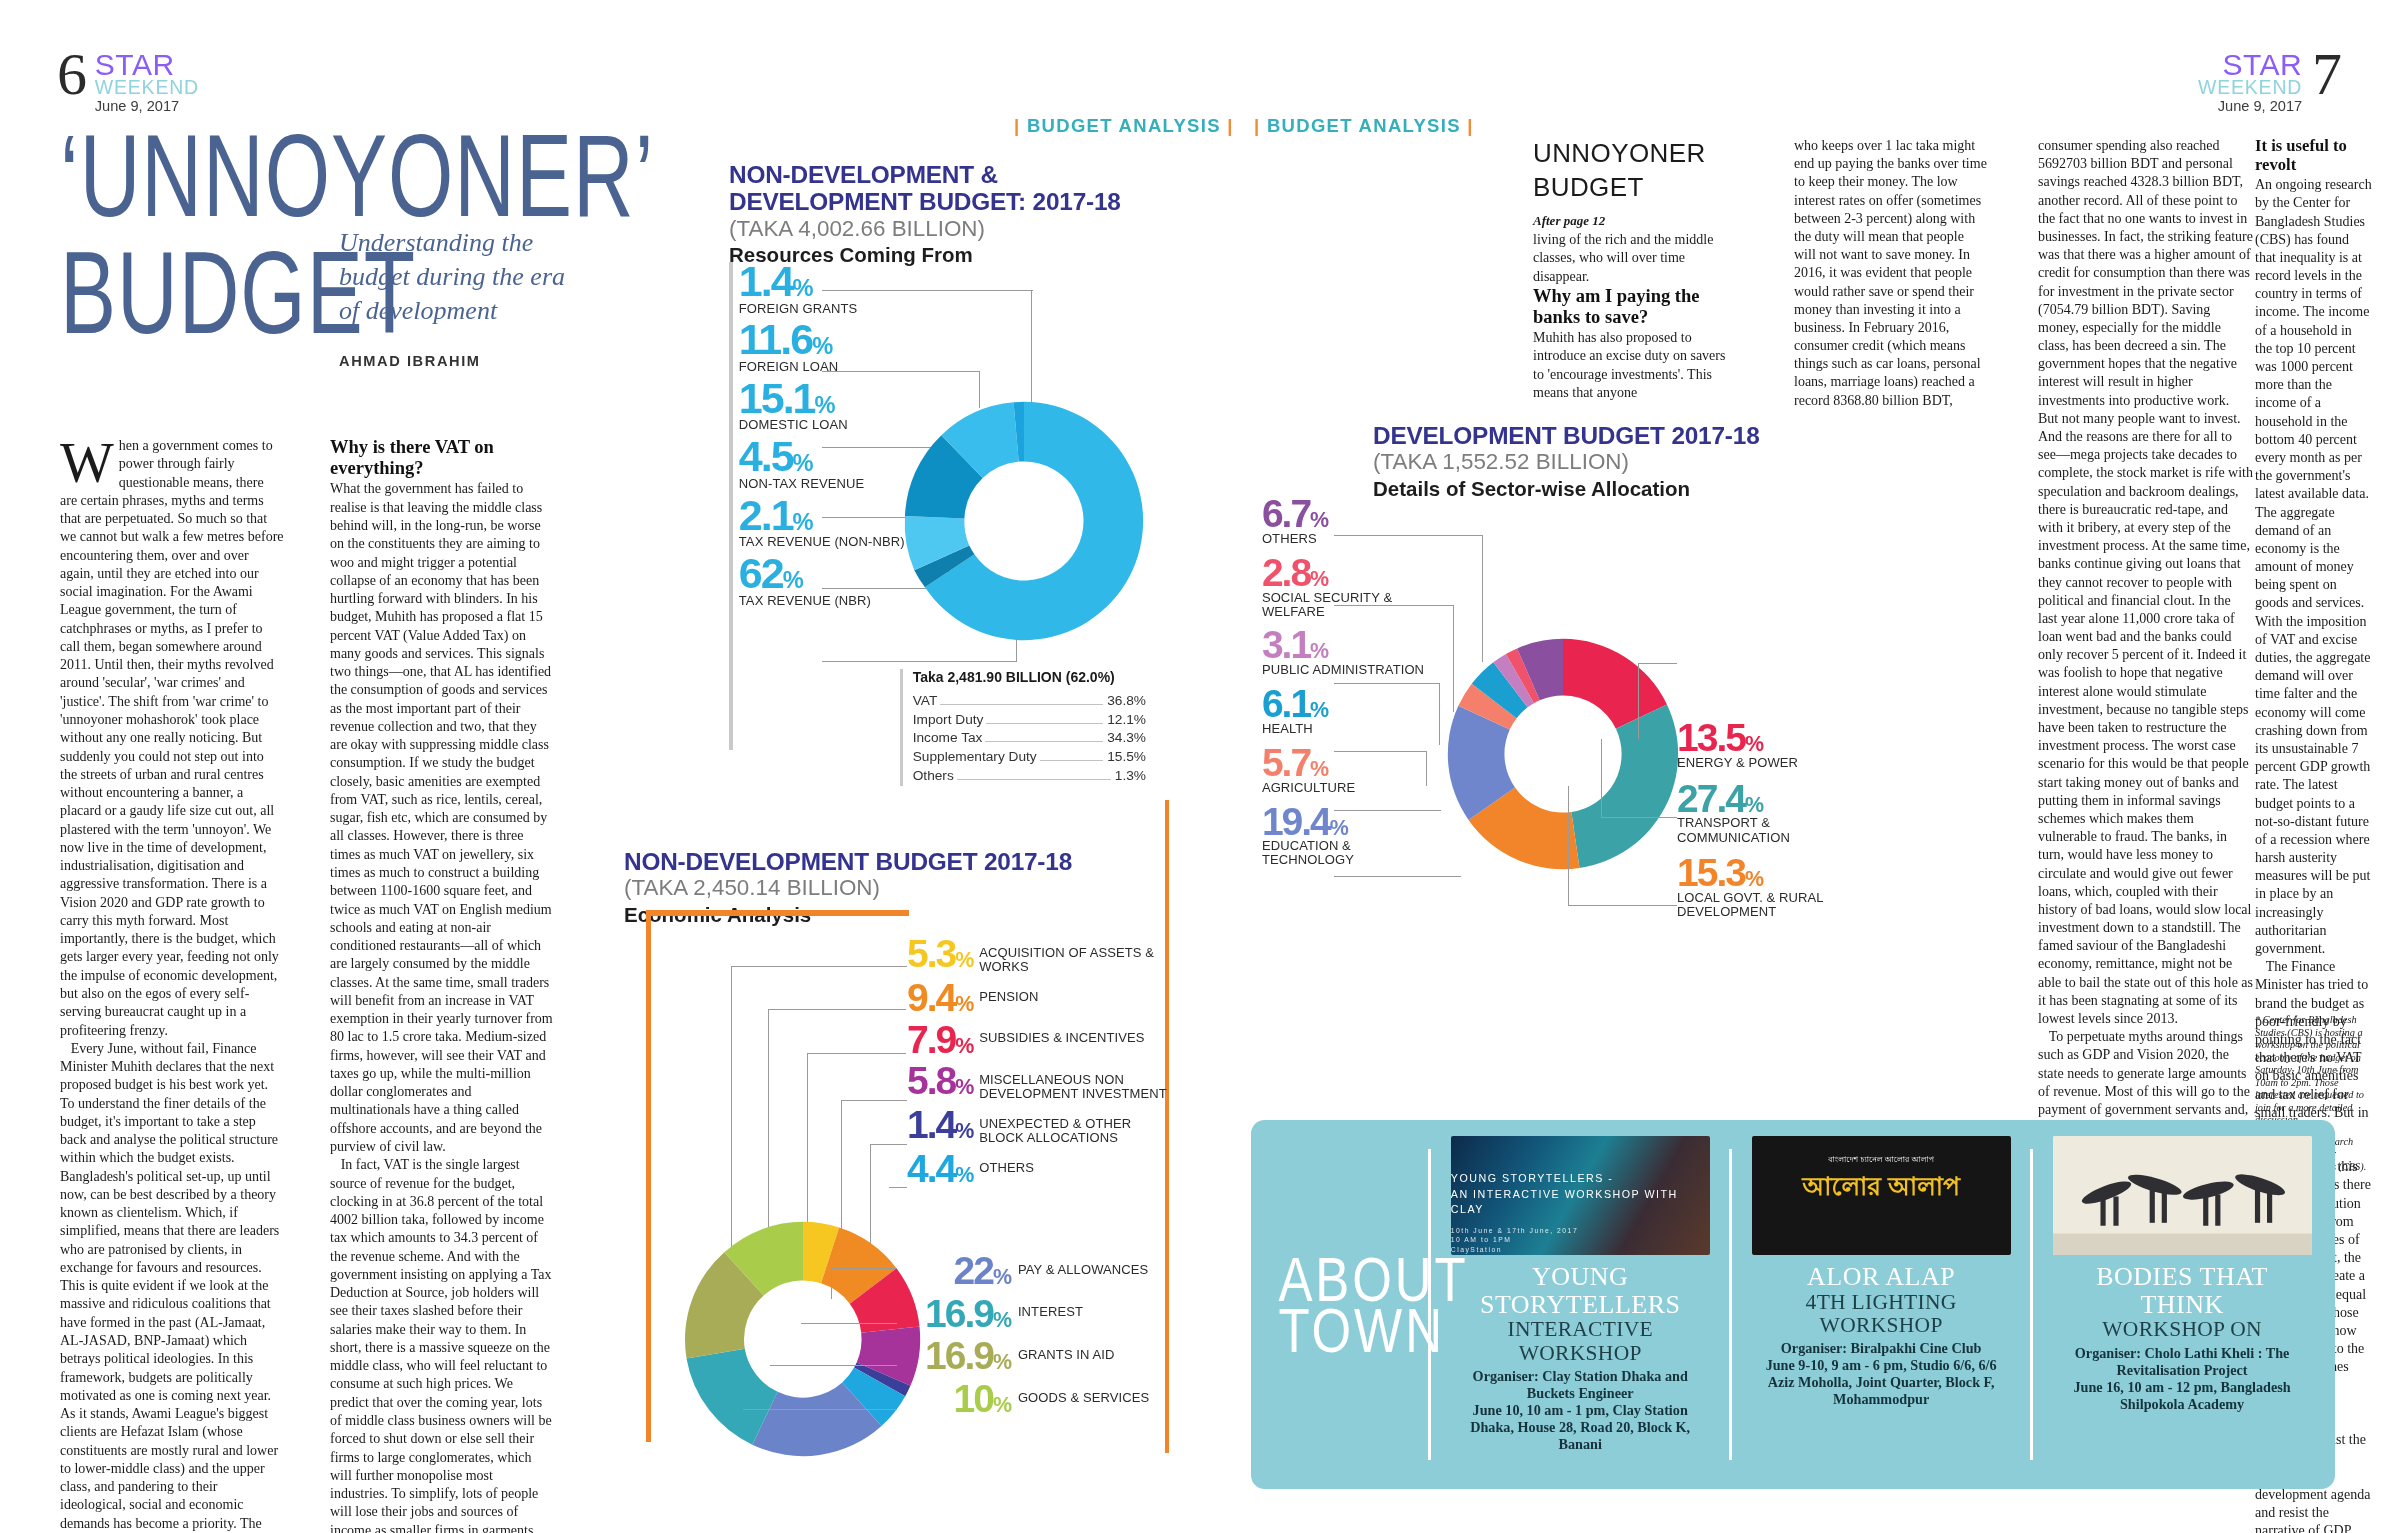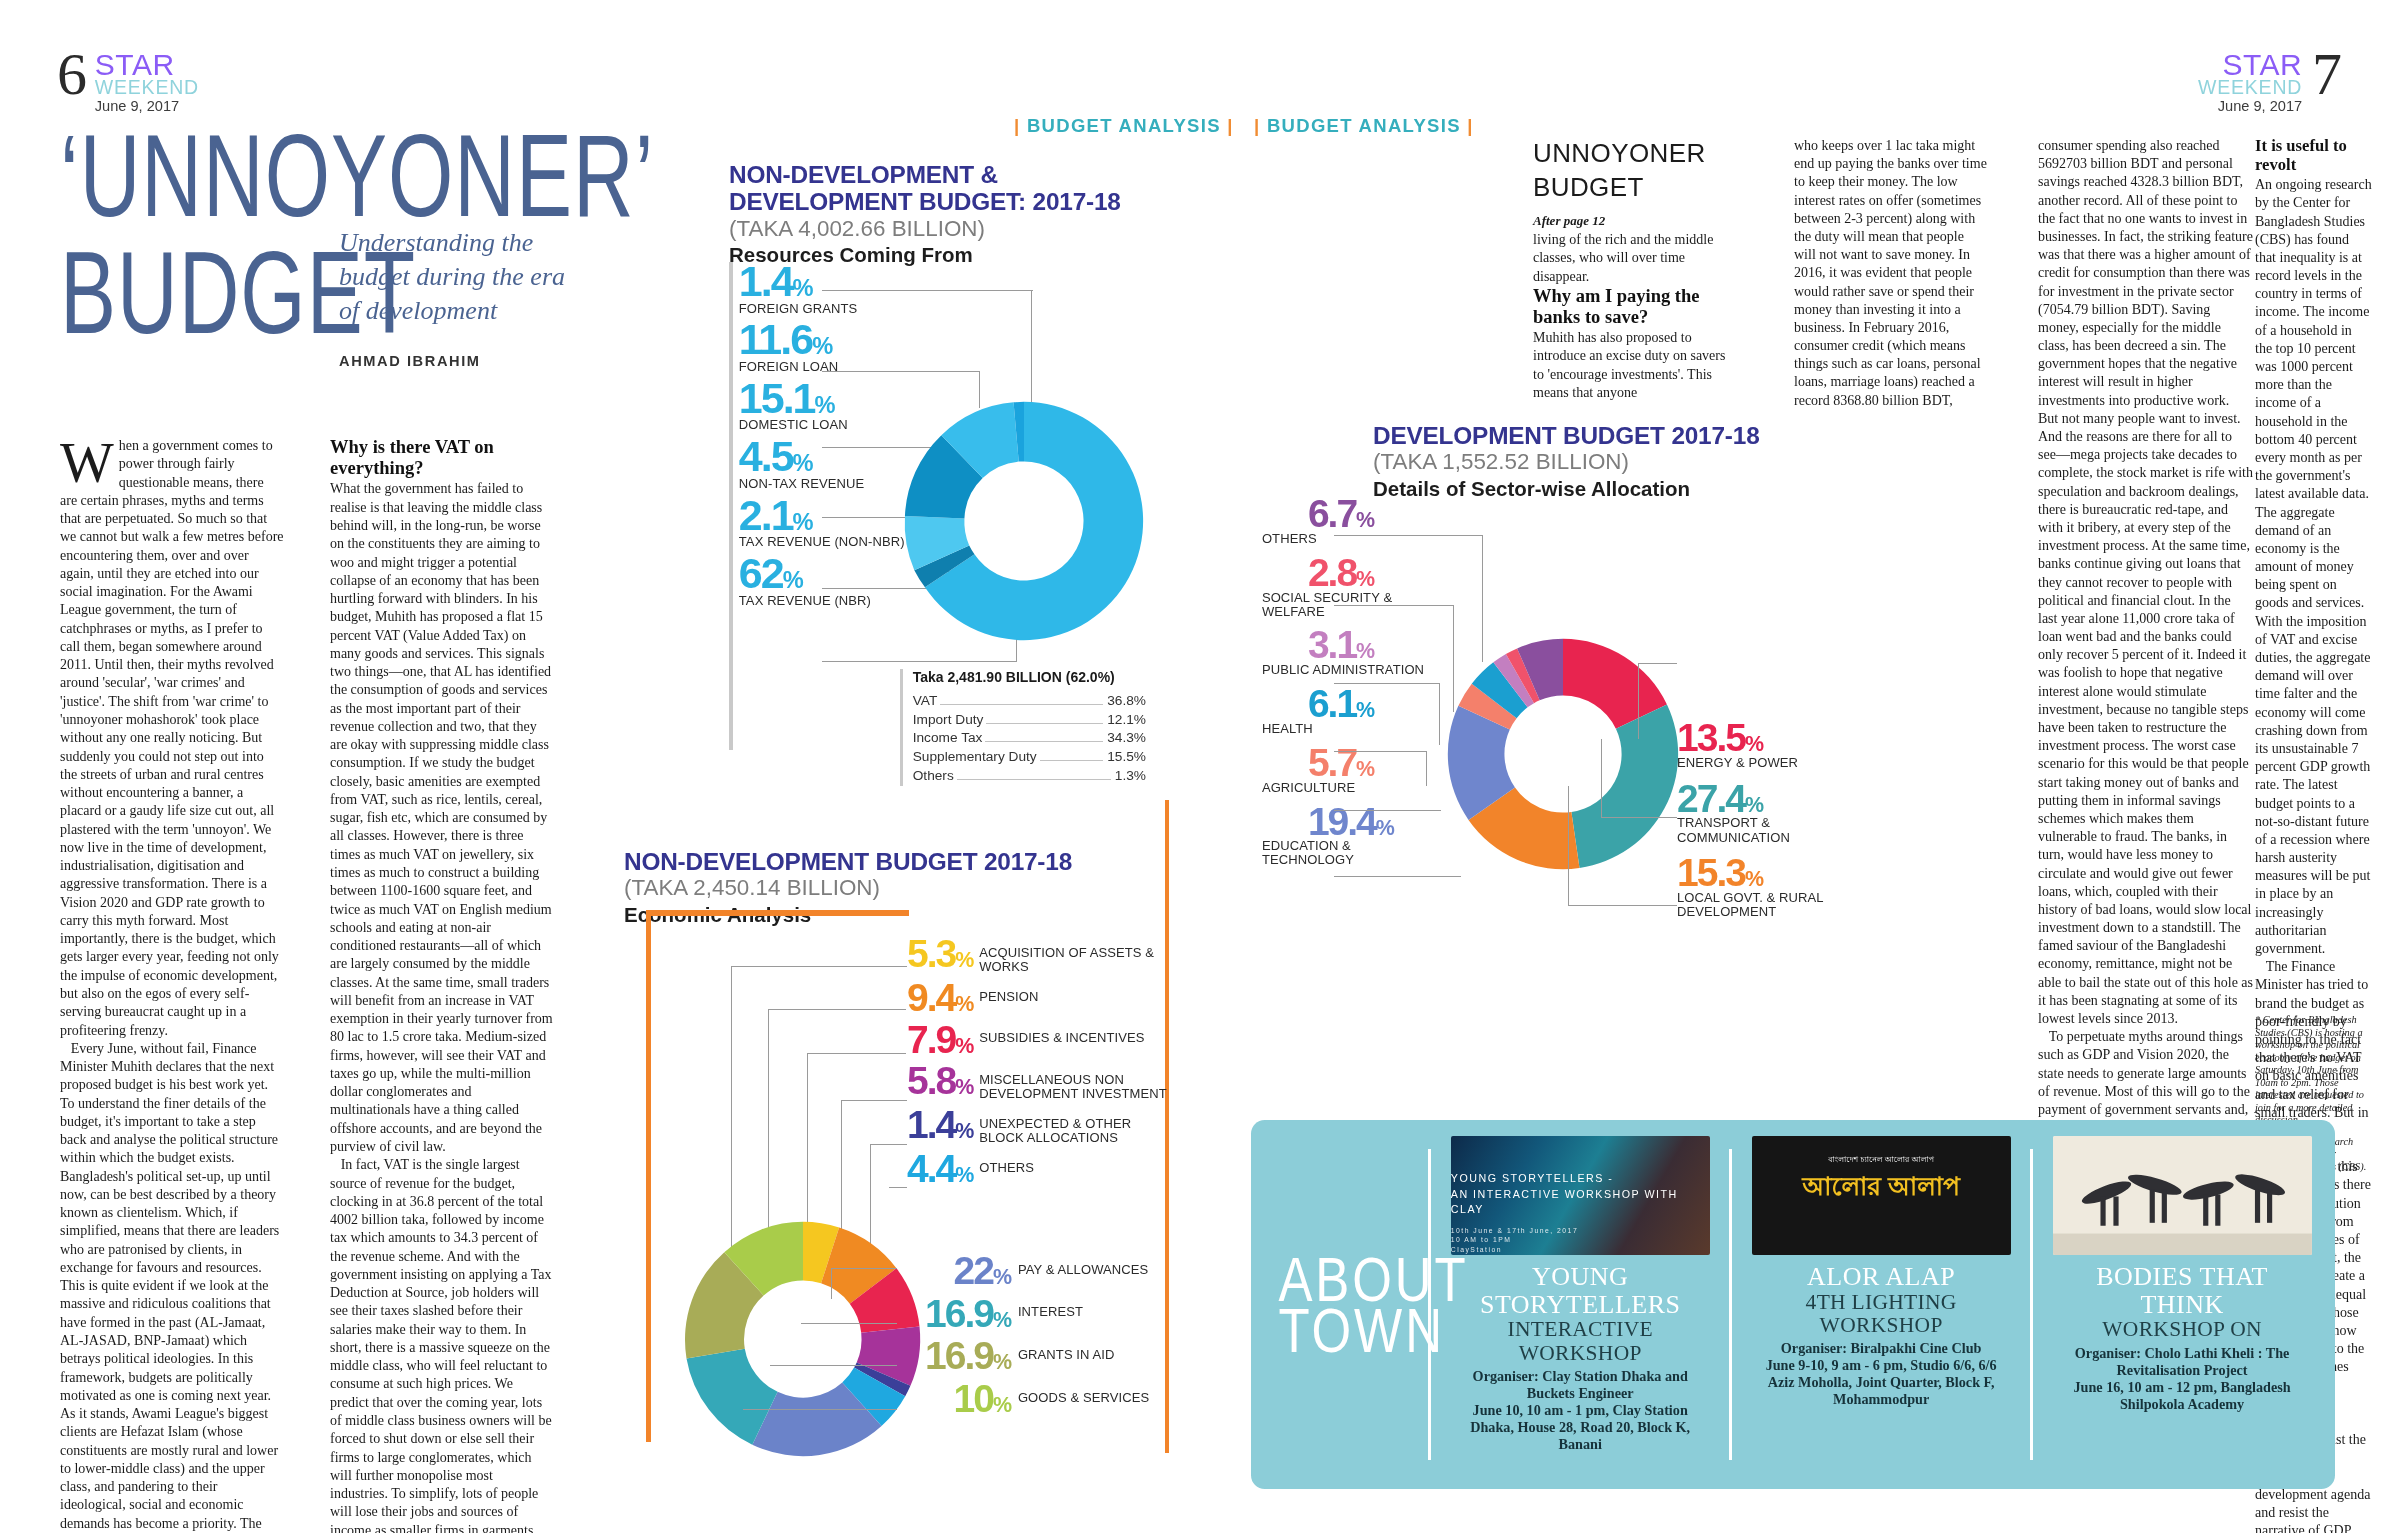--- a/index.html
+++ b/index.html
@@ -132,21 +132,21 @@
   #c2-blabels .lbl { padding-top:9.8px; }
   #donut2 { position:absolute; left:54px; top:390px; }
   .orange-rule { position:absolute; left:21.5px; top:86px; width:263px; height:5.9px; background:#f2842a; }
   .orange-vert { position:absolute; left:21.5px; top:86px; width:5.9px; height:532px; background:#f2842a; }
   .orange-right { position:absolute; left:541px; top:-24.4px; width:3.9px; height:653px; background:#f2842a; }
 
   
   #chart3 { position:absolute; left:1258px; top:398px; width:605px; height:702px; }
   #c3-left { position:absolute; left:3.9px; top:98px; width:171px; }
   #c3-left .item { margin-bottom:8.8px; }
-  #c3-left .pct { font-size:39px;margin-left:46px; }
+  #c3-left .pct { font-size:39px; }
   #c3-right { position:absolute; left:419px; top:322px; width:195px; }
   #c3-right .item { margin-bottom:10.7px; }
   #c3-right .pct { font-size:39px; }
   #donut3 { position:absolute; left:183px; top:234px; }
 
   
   #about {
     position:absolute; left:1251px; top:1120px;
     width:1084px; height:369px;
     background:#8ccdd8; border-radius:13.7px;

